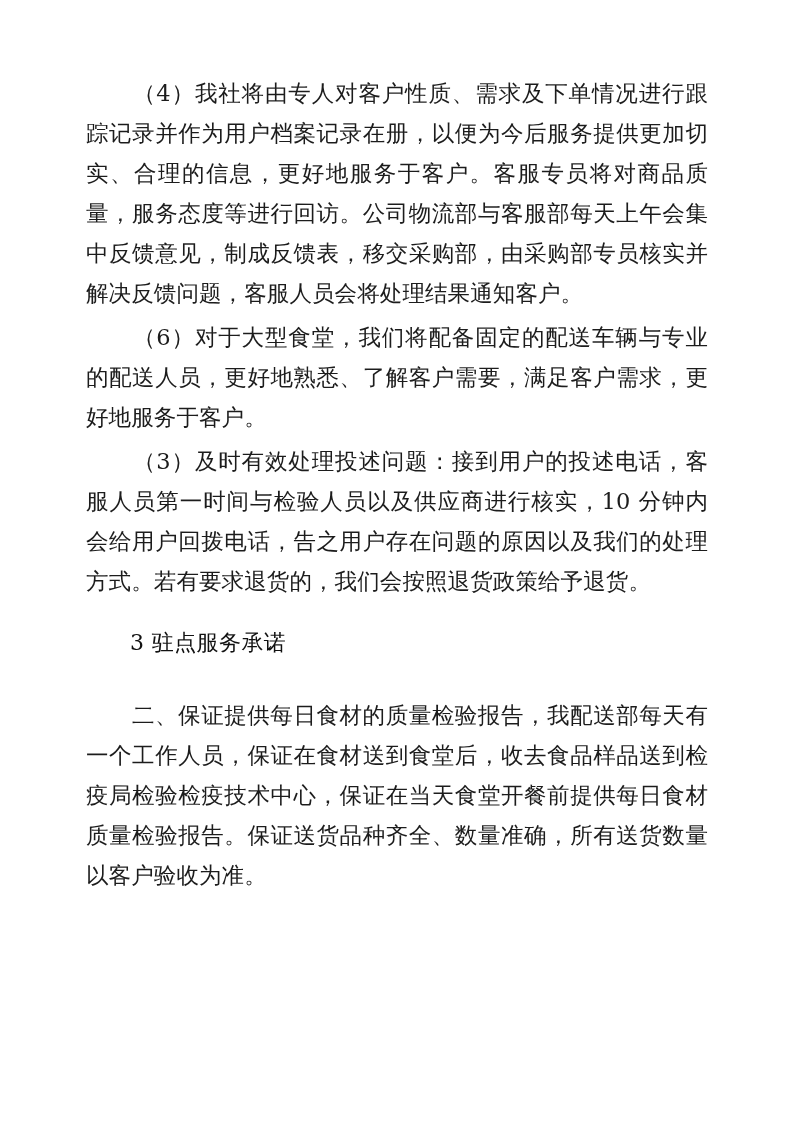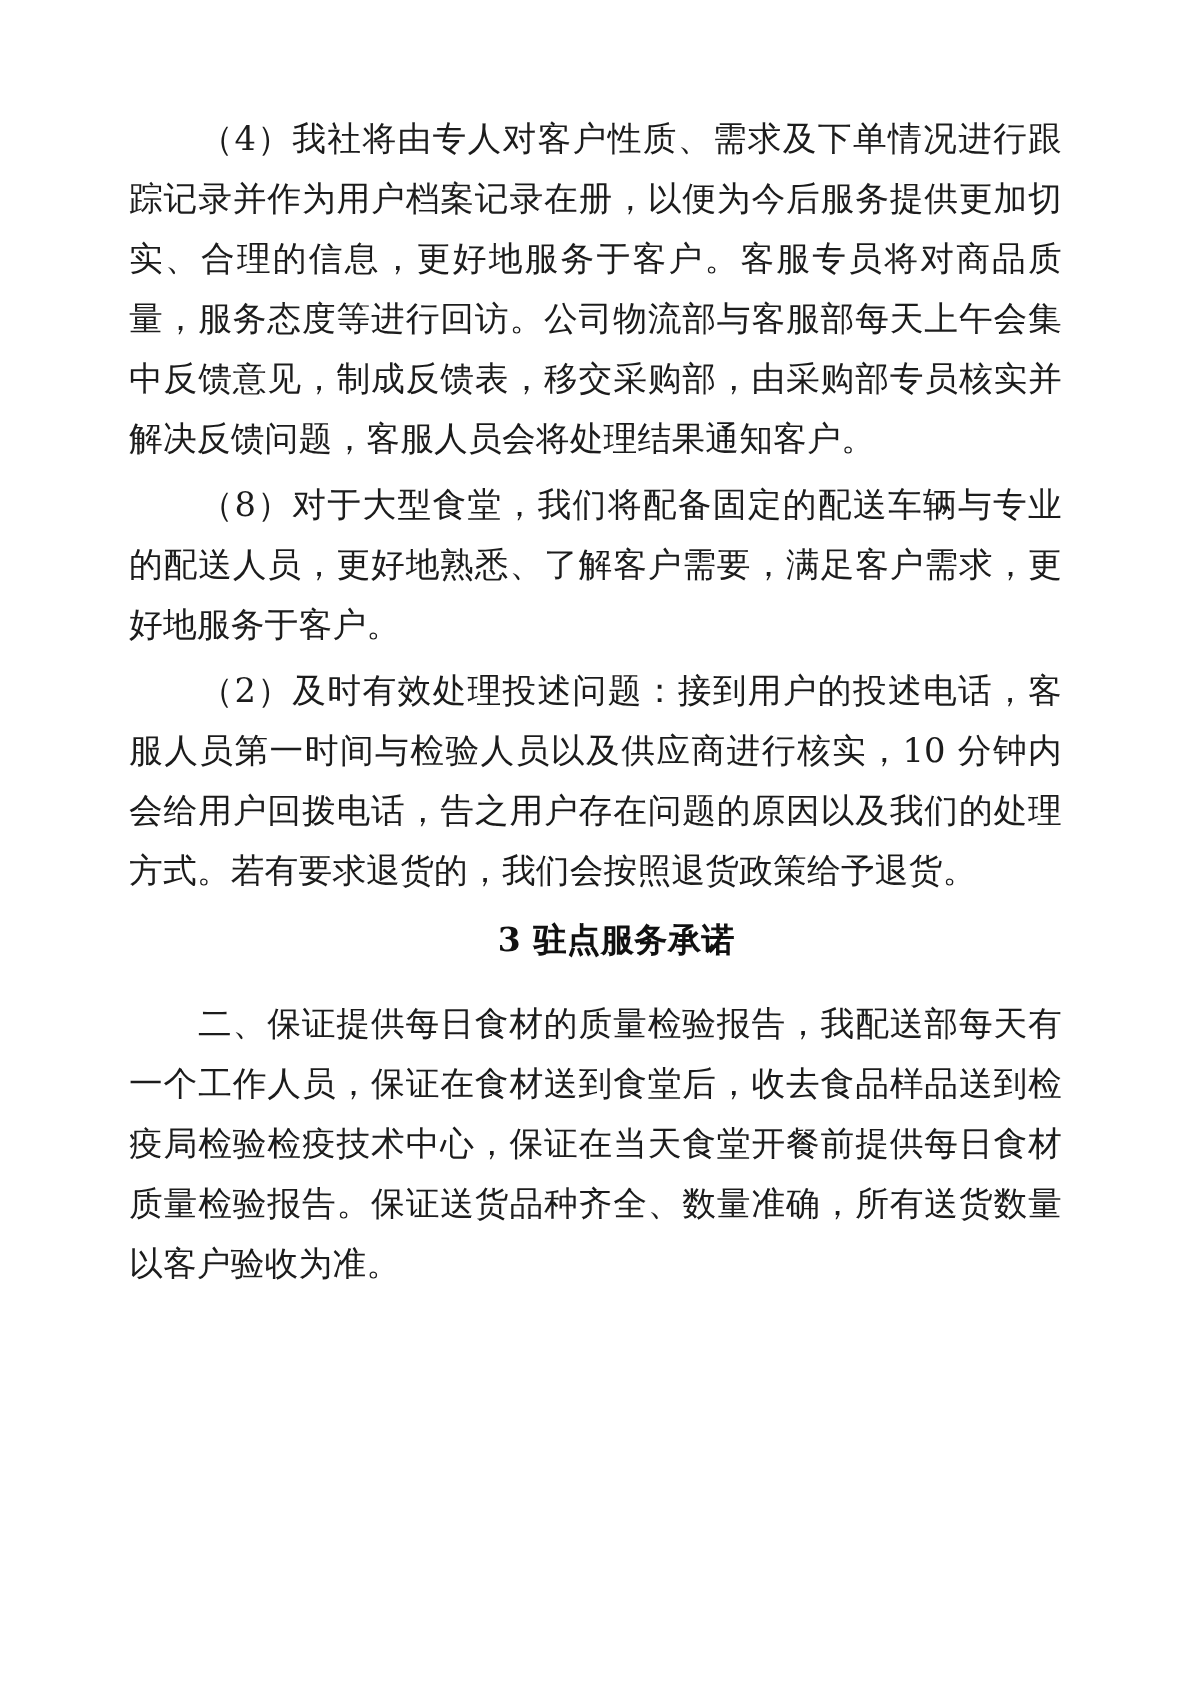--- a/index.html
+++ b/index.html
@@ -43,49 +43,49 @@
     font-weight: 400;
     -webkit-font-smoothing: antialiased;
   }
 
   
   .para.ordinal {
     text-indent: 46px;
   }
 
   .heading {
-    margin: 0;
+    margin: 16px;
     padding: 0;
     font-size: 22px;
     line-height: 40px;
-    font-weight: bold;
+    font-weight: normal;
     text-indent: 28px;
     letter-spacing: 0.4px;
     color: #111111;
-    text-align: center;
+    text-align: left;
   }
   .spacer-4 { height: 4px; }
   .spacer-6 { height: 6px; }
   .spacer-8 { height: 8px; }
 </style>
 </head>
 <body>
 
 <div class="page">
   <div class="content">
 
     <p class="para">（4）我社将由专人对客户性质、需求及下单情况进行跟踪记录并作为用户档案记录在册，以便为今后服务提供更加切实、合理的信息，更好地服务于客户。客服专员将对商品质量，服务态度等进行回访。公司物流部与客服部每天上午会集中反馈意见，制成反馈表，移交采购部，由采购部专员核实并解决反馈问题，客服人员会将处理结果通知客户。</p>
 
     <div class="spacer-4"></div>
 
-    <p class="para">（8）对于大型食堂，我们将配备固定的配送车辆与专业的配送人员，更好地熟悉、了解客户需要，满足客户需求，更好地服务于客户。</p>
+    <p class="para">（6）对于大型食堂，我们将配备固定的配送车辆与专业的配送人员，更好地熟悉、了解客户需要，满足客户需求，更好地服务于客户。</p>
 
     <div class="spacer-4"></div>
 
-    <p class="para">（2）及时有效处理投述问题：接到用户的投述电话，客服人员第一时间与检验人员以及供应商进行核实，10 分钟内会给用户回拨电话，告之用户存在问题的原因以及我们的处理方式。若有要求退货的，我们会按照退货政策给予退货。</p>
+    <p class="para">（3）及时有效处理投述问题：接到用户的投述电话，客服人员第一时间与检验人员以及供应商进行核实，10 分钟内会给用户回拨电话，告之用户存在问题的原因以及我们的处理方式。若有要求退货的，我们会按照退货政策给予退货。</p>
 
     <div class="spacer-6"></div>
 
     <h2 class="heading">3 驻点服务承诺</h2>
 
 
     <div class="spacer-8"></div>
 
 
     <div class="spacer-8"></div>

